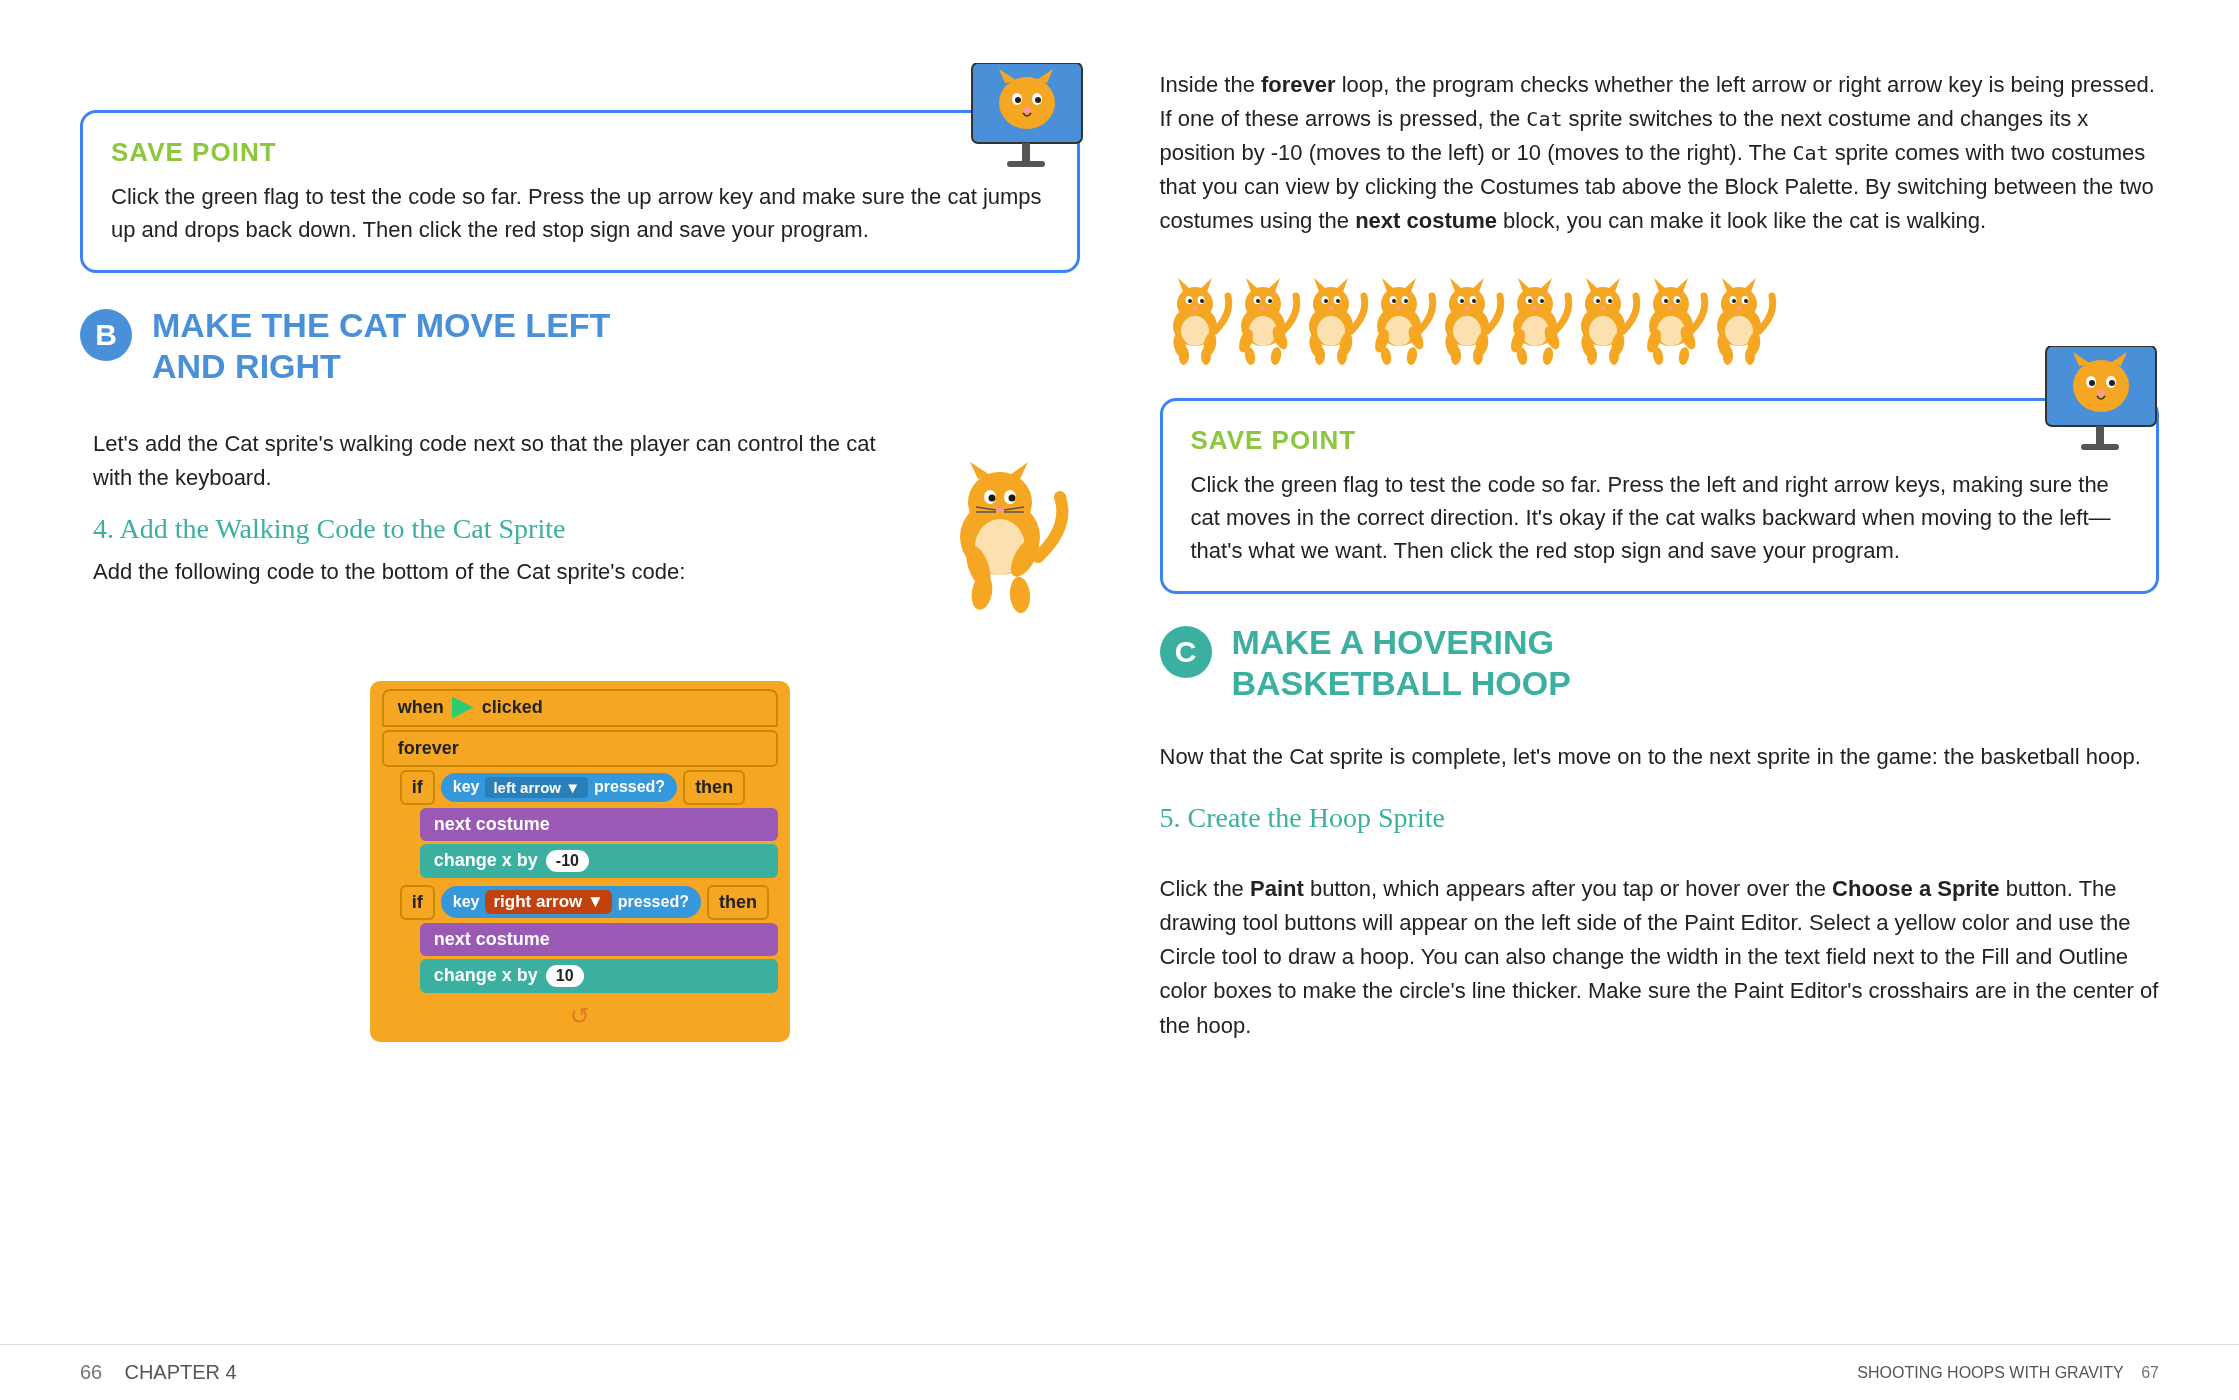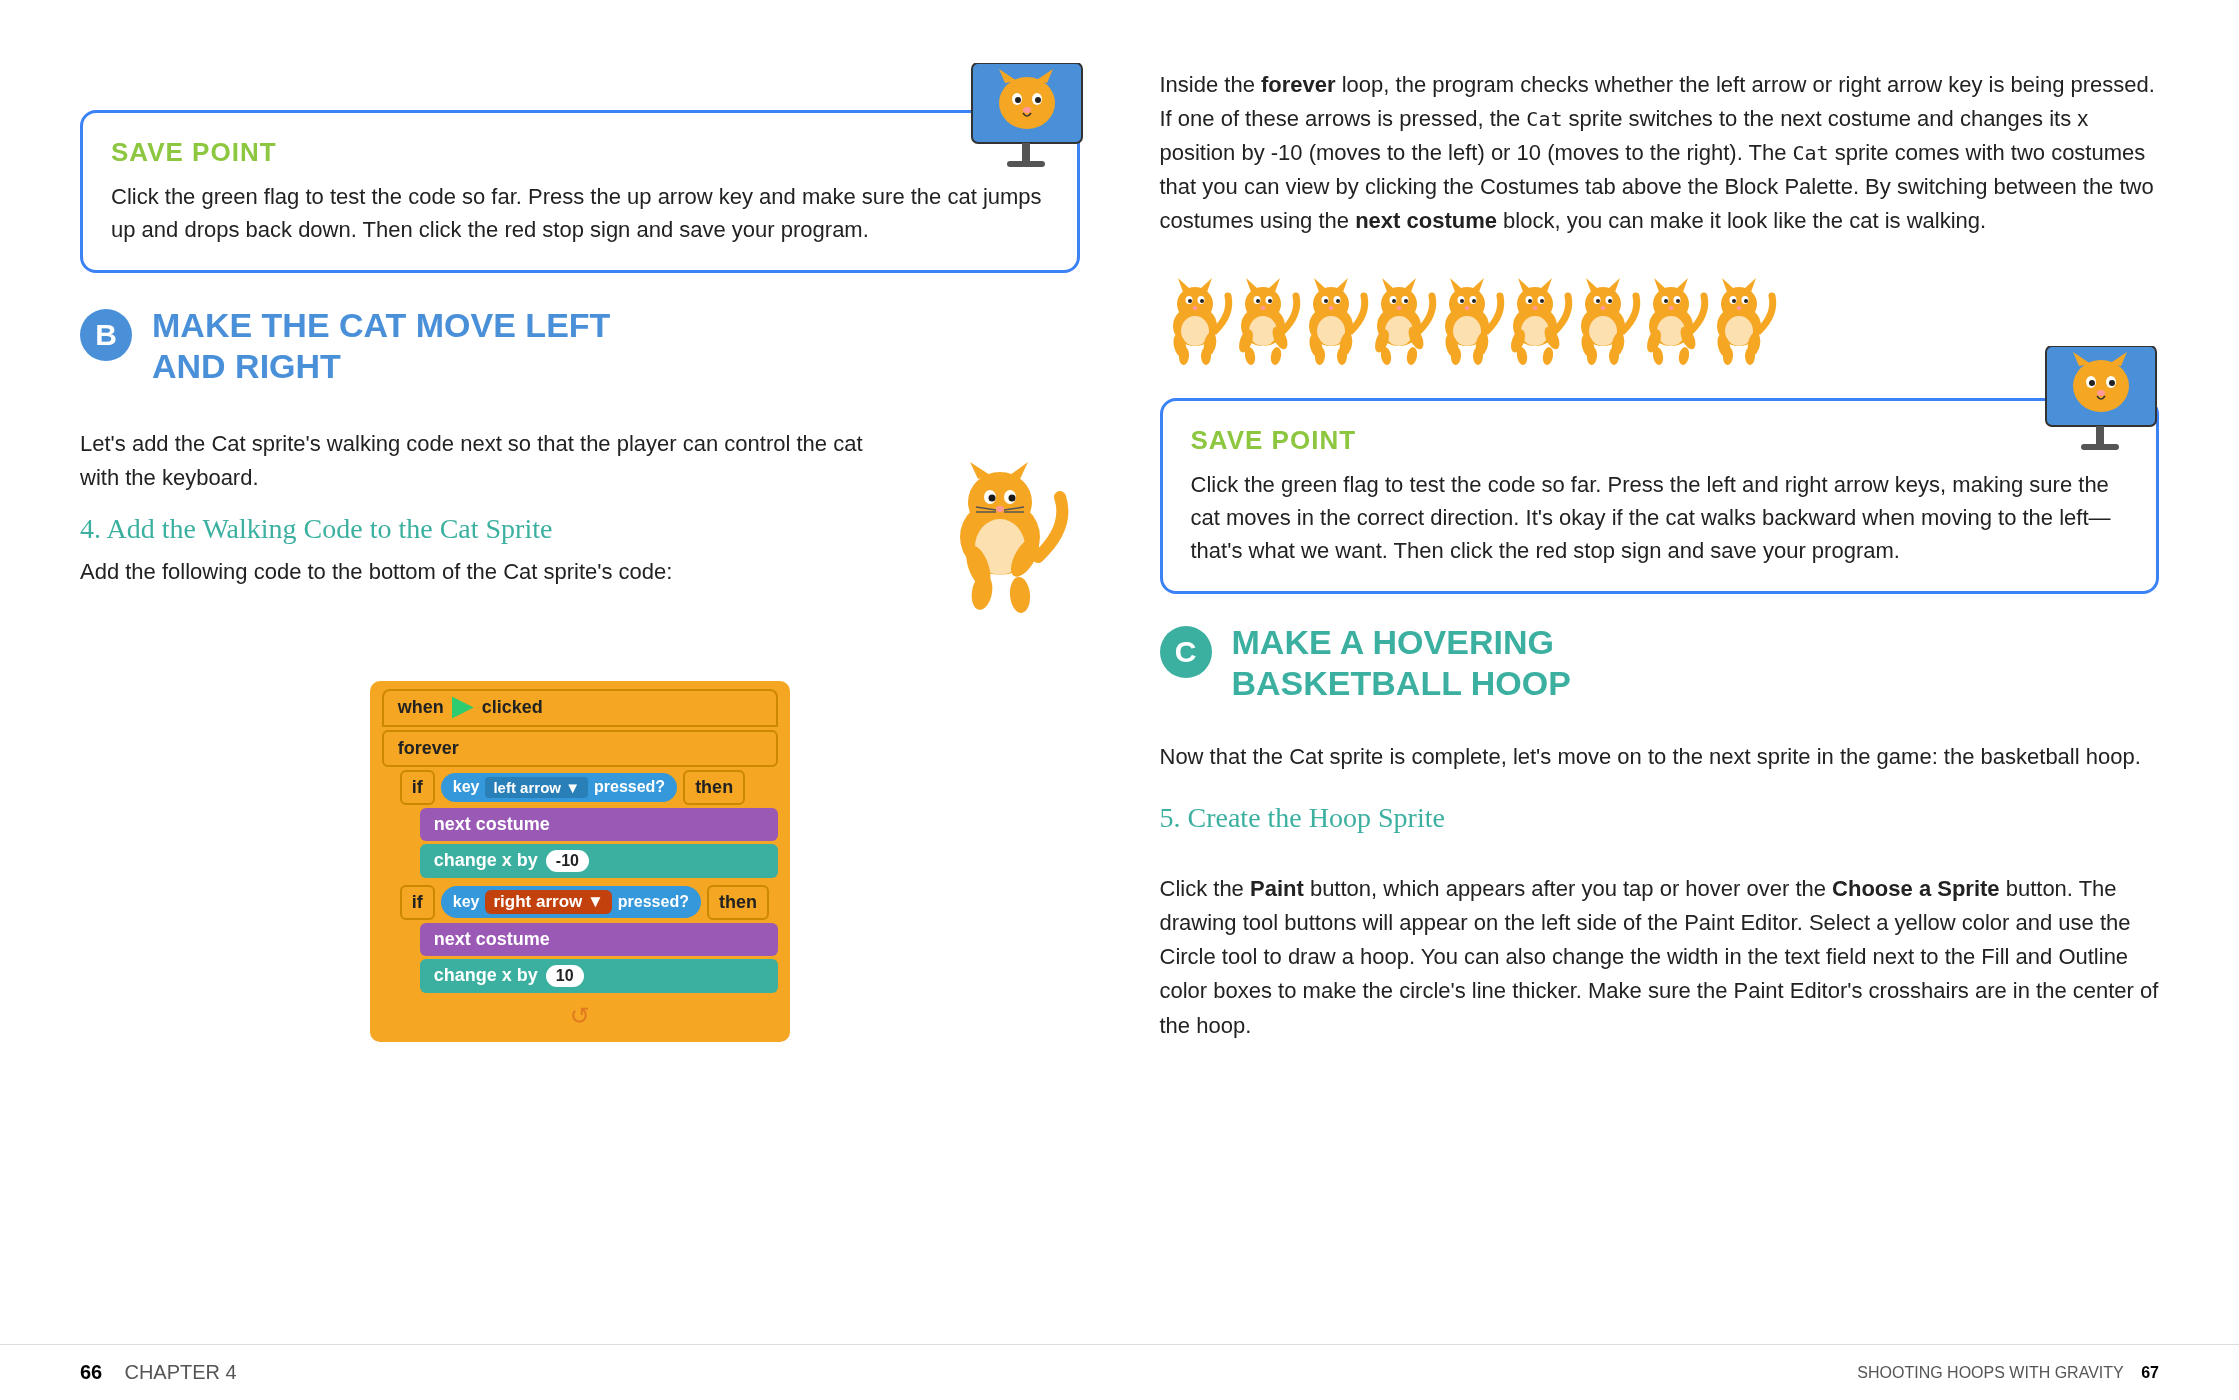--- a/index.html
+++ b/index.html
@@ -183,22 +183,22 @@
       color: #555;
     }
 
     .footer-right {
       font-family: Arial, sans-serif;
       font-size: 16px;
       color: #555;
     }
 
     .page-num {
-      font-weight: 700;
-      color: #000000;
+      font-weight: 400;
+      color: #737373;
     }
 
     .code-area {
       margin: 0 auto;
     }
   </style>
 </head>
 <body>
 
 <div class="page-container">
@@ -237,21 +237,21 @@
 
     <div class="section-heading">
       <div class="badge-circle badge-blue">B</div>
       <div class="section-title">
         <div>MAKE THE CAT MOVE LEFT</div>
         <div>AND RIGHT</div>
       </div>
     </div>
 
     <div style="display:flex; gap:28px; align-items:flex-start;">
-      <div style="flex:1;">
+      <div style="flex:1;margin-left:13px;">
         <div class="body-text" style="margin-bottom:18px;">Let's add the Cat sprite's walking code next so that the player can control the cat with the keyboard.</div>
 
         <div class="sub-heading" style="text-align:left; margin-bottom:10px;">4. Add the Walking Code to the Cat Sprite</div>
 
         <div class="body-text" style="margin-bottom:18px;">Add the following code to the bottom of the Cat sprite's code:</div>
       </div>
 
       <div style="width:160px; flex-shrink:0; margin-top:20px;">
         <svg width="160" height="180" viewBox="0 0 160 180">
 

